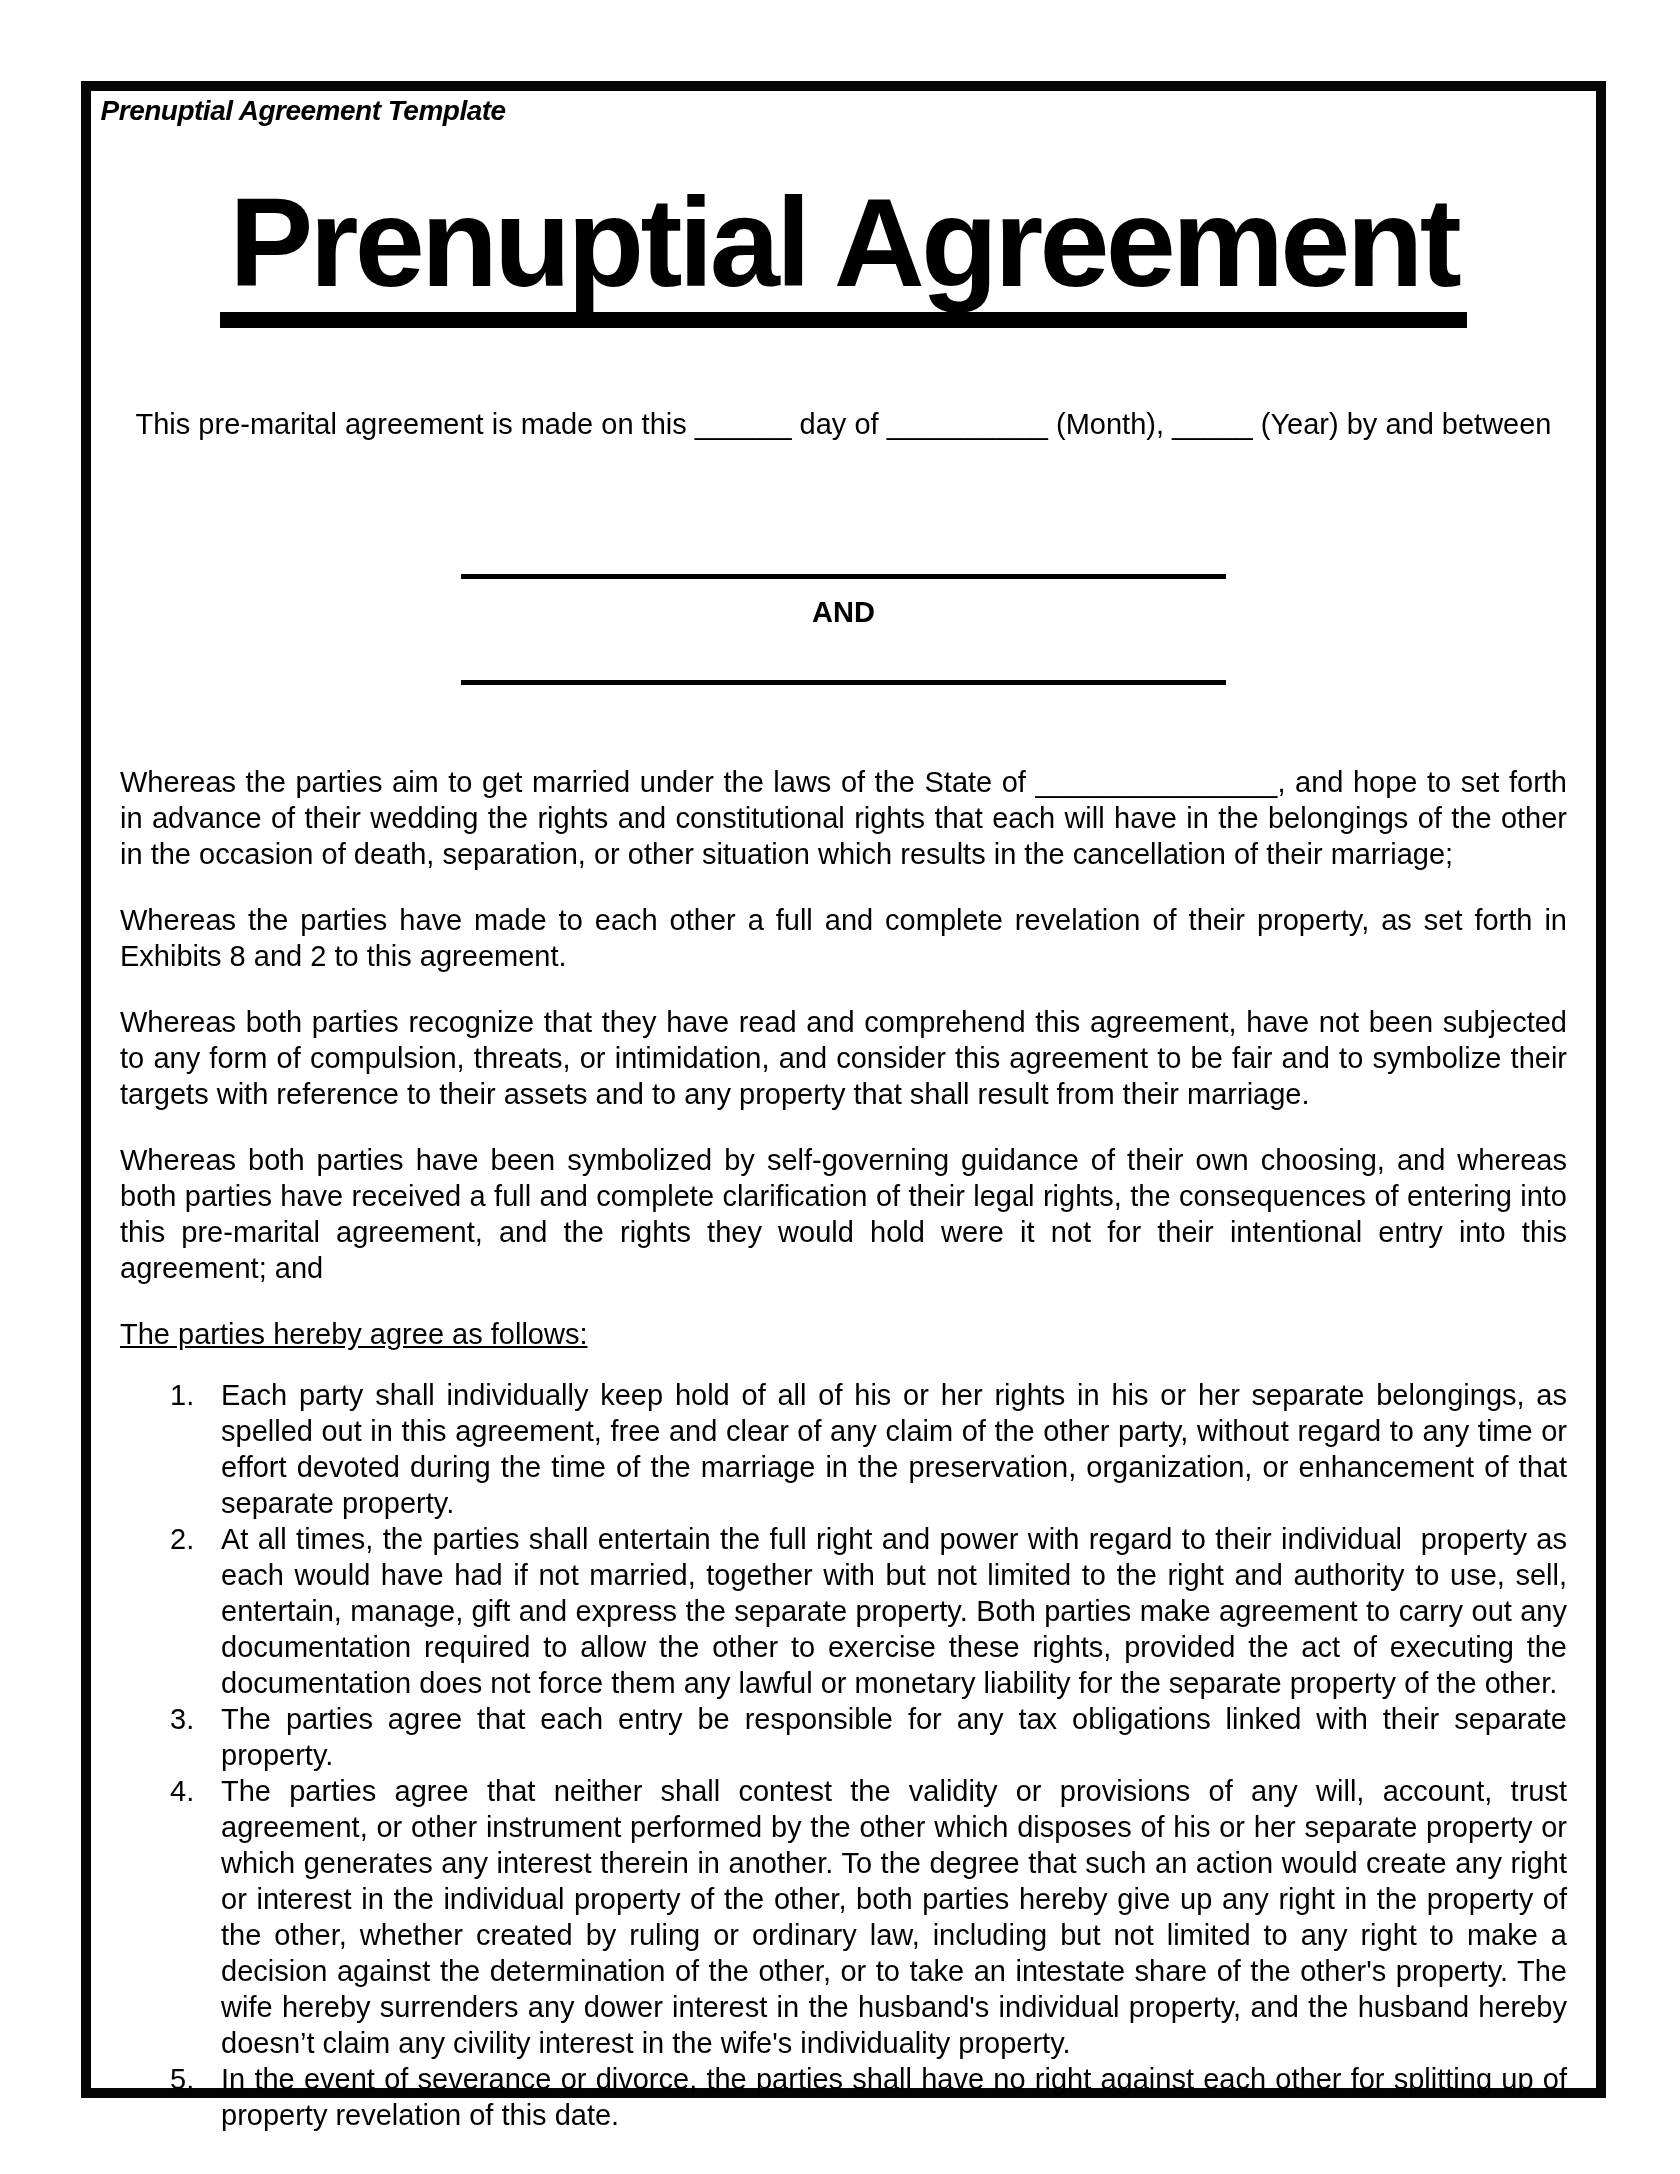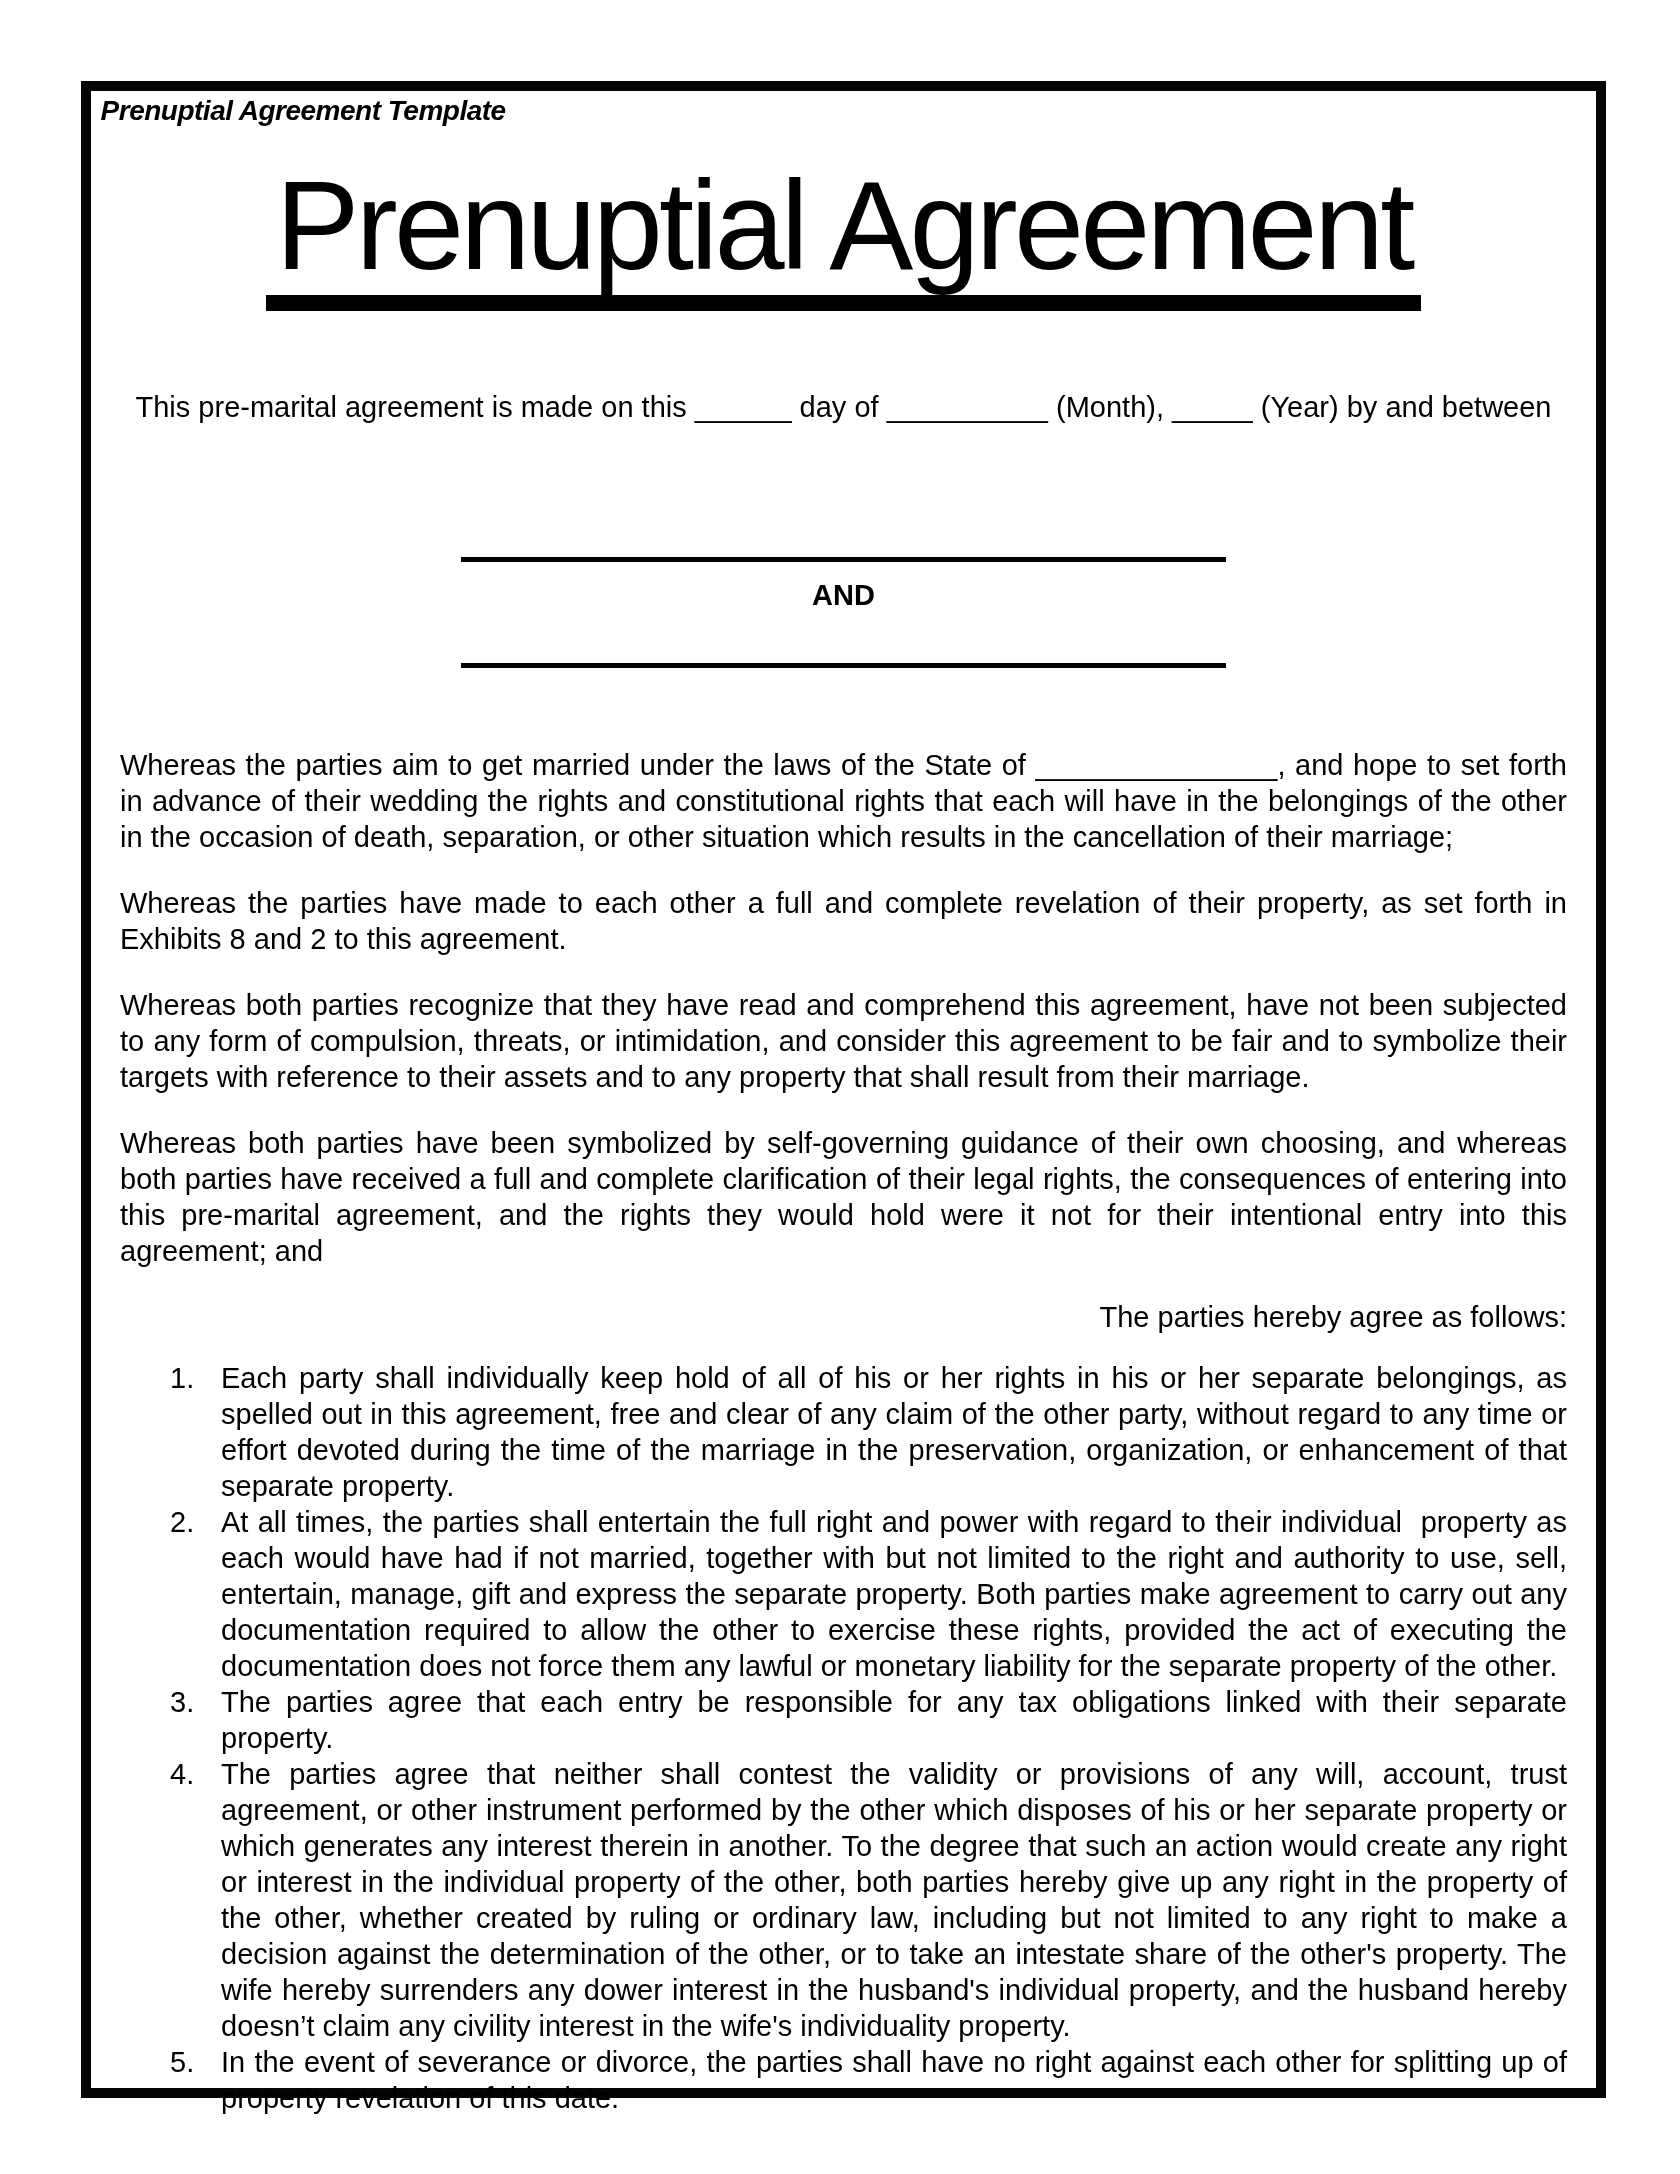--- a/index.html
+++ b/index.html
@@ -35,27 +35,28 @@
     line-height: 32.5px;
     padding: 3.8px 0 0 9.6px;
     letter-spacing: -0.5px;
   }
   .title-wrap {
     text-align: center;
     margin-top: 36px;
   }
   .doc-title {
     display: inline-block;
-    font-weight: normal;
+    font-weight: bold;
     font-size: 126px;
     line-height: 1.0;
     letter-spacing: -3.8px;
     padding: 0 9.6px 5.7px 9.6px;
     border-bottom: 16.3px solid #000;
     white-space: nowrap;
+    margin-top: 17px;
   }
   .content {
     margin: 0 29px 0 29px;
     font-size: 29px;
     line-height: 36px;
   }
   .intro {
     margin-top: 78px;
     text-align: center;
   }
@@ -75,21 +76,22 @@
   }
   .para {
     margin-top: 30px;
     text-align: justify;
   }
   .para.first {
     margin-top: 79px;
   }
   .lead {
     margin-top: 30px;
-    text-align: right;
+    text-align: left;
+    text-decoration: underline;
   }
   .agree-list {
     margin-top: 25px;
   }
   .agree-item {
     display: flex;
     align-items: flex-start;
   }
   .item-num {
     flex: none;

